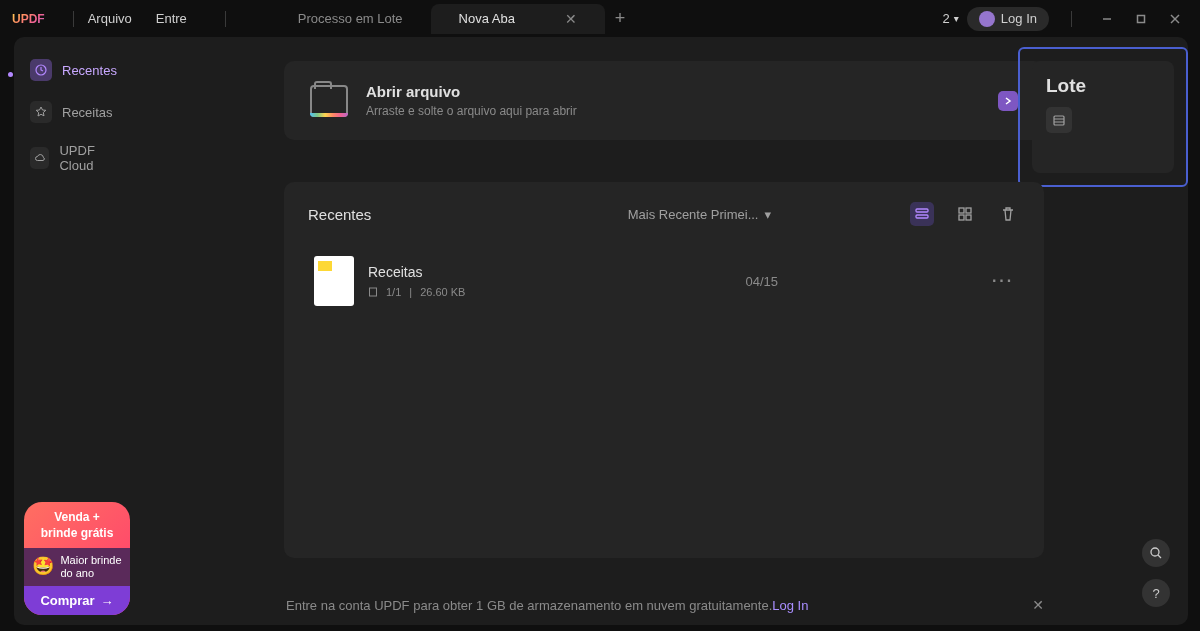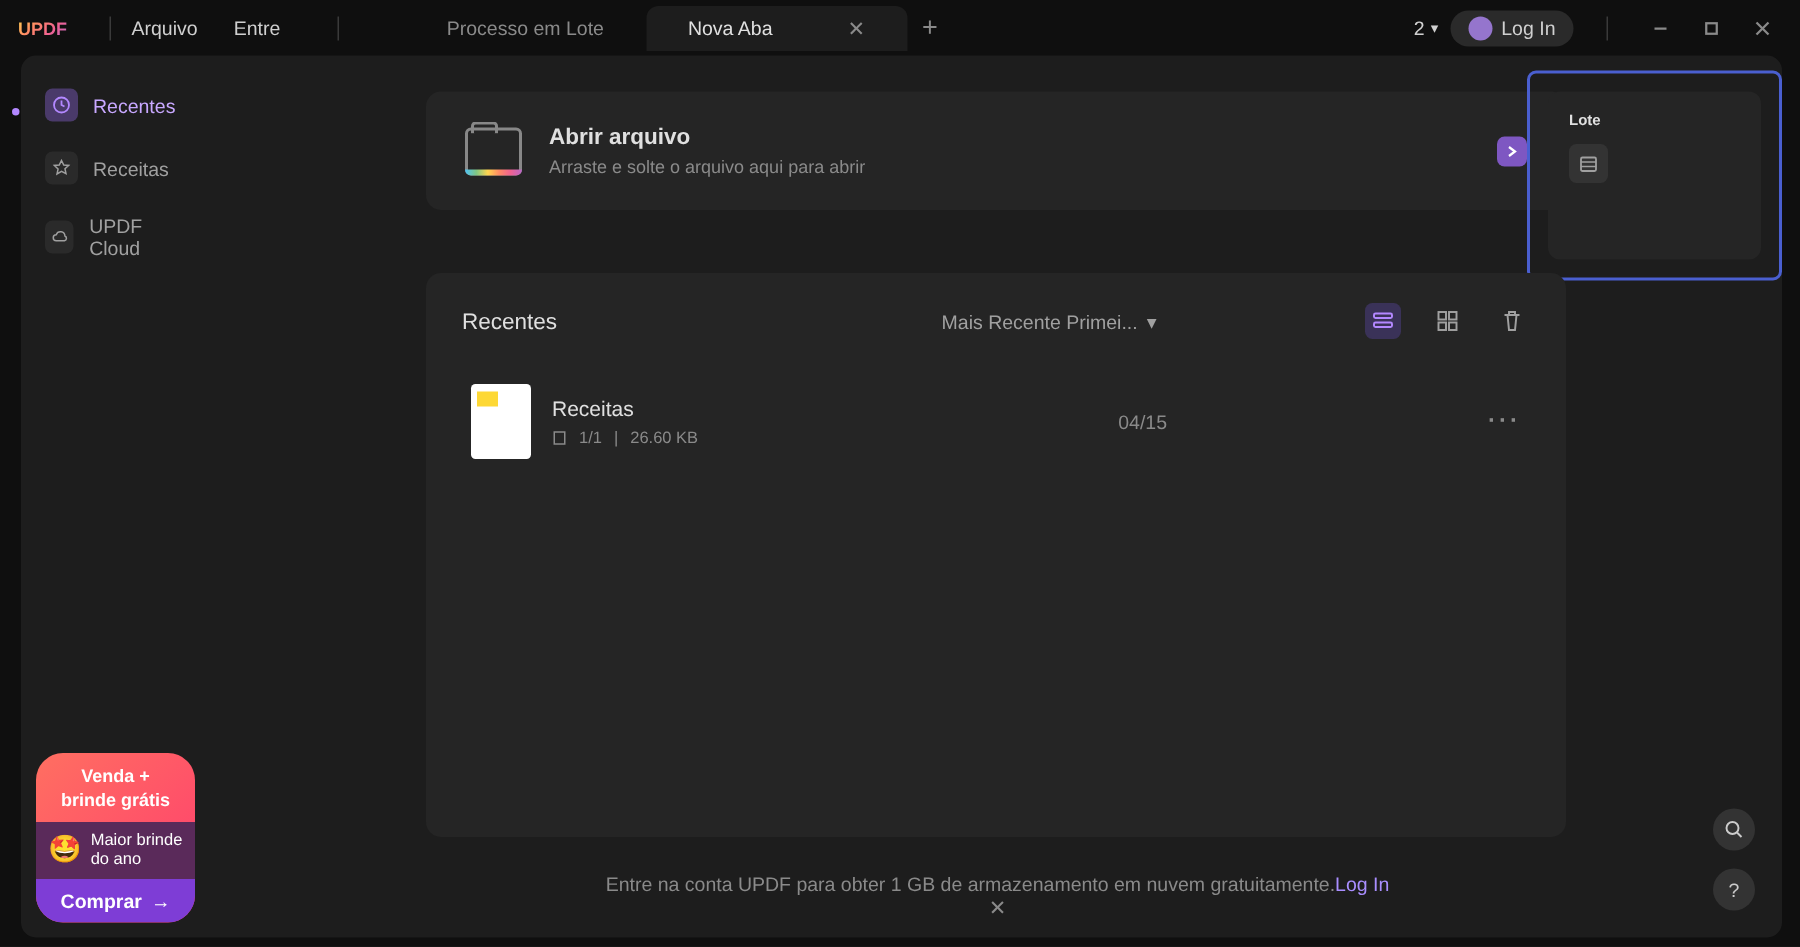--- a/index.html
+++ b/index.html
@@ -48,42 +48,42 @@
 .folder-icon { width: 38px; height: 32px; border: 2px solid #888; border-radius: 4px; position: relative; }
 .folder-icon::before { content: ''; position: absolute; top: -6px; left: 2px; width: 14px; height: 6px; border: 2px solid #888; border-bottom: none; border-radius: 3px 3px 0 0; }
 .folder-icon::after { content: ''; position: absolute; bottom: -2px; left: -2px; right: -2px; height: 4px; background: linear-gradient(90deg, #4fc3f7, #81c784, #ffd54f, #ff8a65, #f06292, #ba68c8); border-radius: 0 0 4px 4px; }
 .open-text h3 { color: #e0e0e0; font-size: 15px; font-weight: 600; margin-bottom: 4px; }
 .open-text p { color: #8a8a8a; font-size: 12px; }
 .open-arrow { width: 20px; height: 20px; background: #7e57c2; border-radius: 5px; display: flex; align-items: center; justify-content: center; color: #fff; font-size: 11px; cursor: pointer; }
 
 
 .lote-wrap { position: absolute; top: 10px; right: 0px; width: 170px; height: 140px; border: 2px solid #4a5fd0; border-radius: 6px; padding: 12px; }
 .lote-card { background: #252525; border-radius: 8px; height: 100%; padding: 14px 14px; }
-.lote-card h4 { color: #e0e0e0; font-size: 10px; margin-bottom: 10px; }
+.lote-card h4 { color: #e0e0e0; font-size: 19px; margin-bottom: 10px; }
 .lote-icon-box { width: 26px; height: 26px; background: #333; border-radius: 5px; display: flex; align-items: center; justify-content: center; cursor: pointer; }
 
 
 .recents-panel { background: #252525; border-radius: 10px; padding: 20px 24px; min-height: 376px; position: relative; }
 .recents-head { display: flex; align-items: center; justify-content: space-between; margin-bottom: 22px; }
 .recents-title { color: #e0e0e0; font-size: 15px; }
 .recents-controls { display: flex; align-items: center; gap: 19px; margin-left: 10px; }
 .sort-dd { color: #a0a0a0; font-size: 13px; display: flex; align-items: center; gap: 6px; cursor: pointer; margin-right: 120px; }
 .view-btn { width: 24px; height: 24px; display: flex; align-items: center; justify-content: center; border-radius: 5px; cursor: pointer; color: #a0a0a0; }
 .view-btn.active { background: #3a3258; color: #b388ff; }
 
 .file-row { display: flex; align-items: center; gap: 14px; padding: 8px 6px; border-radius: 6px; }
 .file-thumb { width: 40px; height: 50px; background: #fff; border-radius: 3px; position: relative; overflow: hidden; }
 .file-thumb::before { content: ''; position: absolute; top: 5px; left: 4px; width: 14px; height: 10px; background: #fdd835; }
 .file-info { flex: 1; }
 .file-name { color: #e0e0e0; font-size: 14px; margin-bottom: 6px; }
 .file-meta { color: #8a8a8a; font-size: 11px; display: flex; align-items: center; gap: 8px; }
 .file-date { color: #8a8a8a; font-size: 13px; margin-right: 200px; }
 .file-more { color: #8a8a8a; cursor: pointer; letter-spacing: 2px; font-weight: bold; }
 
-.bottom-notice { position: absolute; left: 146px; right: 144px; bottom: 12px; display: flex; align-items: center; justify-content: space-between; color: #8a8a8a; font-size: 13px; flex-direction: column; }
+.bottom-notice { position: absolute; left: 146px; right: 144px; bottom: 12px; display: flex; align-items: center; justify-content: space-between; color: #8a8a8a; font-size: 13px; }
 .bottom-notice a { color: #a98eff; text-decoration: none; }
 .notice-close { cursor: pointer; font-size: 14px; }
 
 .float-btns { position: absolute; right: 18px; bottom: 18px; display: flex; flex-direction: column; gap: 12px; }
 .float-btn { width: 28px; height: 28px; background: #333; border-radius: 50%; display: flex; align-items: center; justify-content: center; color: #ccc; cursor: pointer; font-size: 13px; }
 
 .dot-indicator { position: absolute; left: 8px; top: 72px; width: 5px; height: 5px; background: #b388ff; border-radius: 50%; }
 
 svg { display: block; }
 </style>

